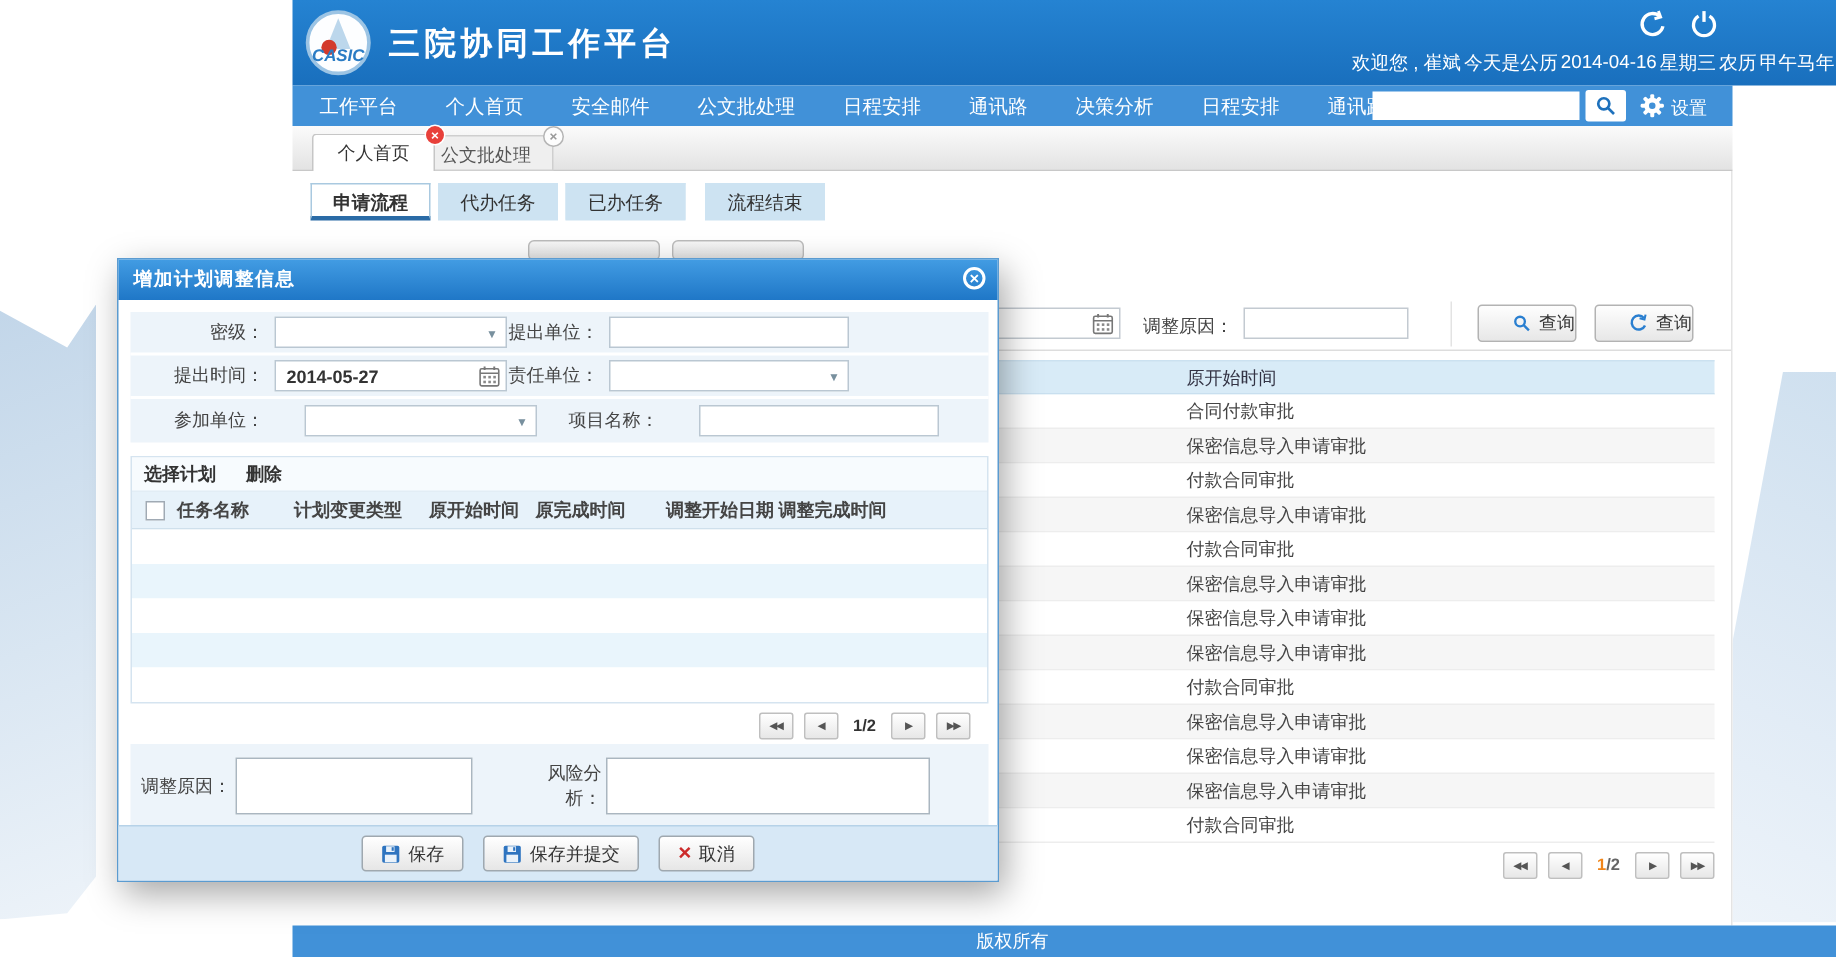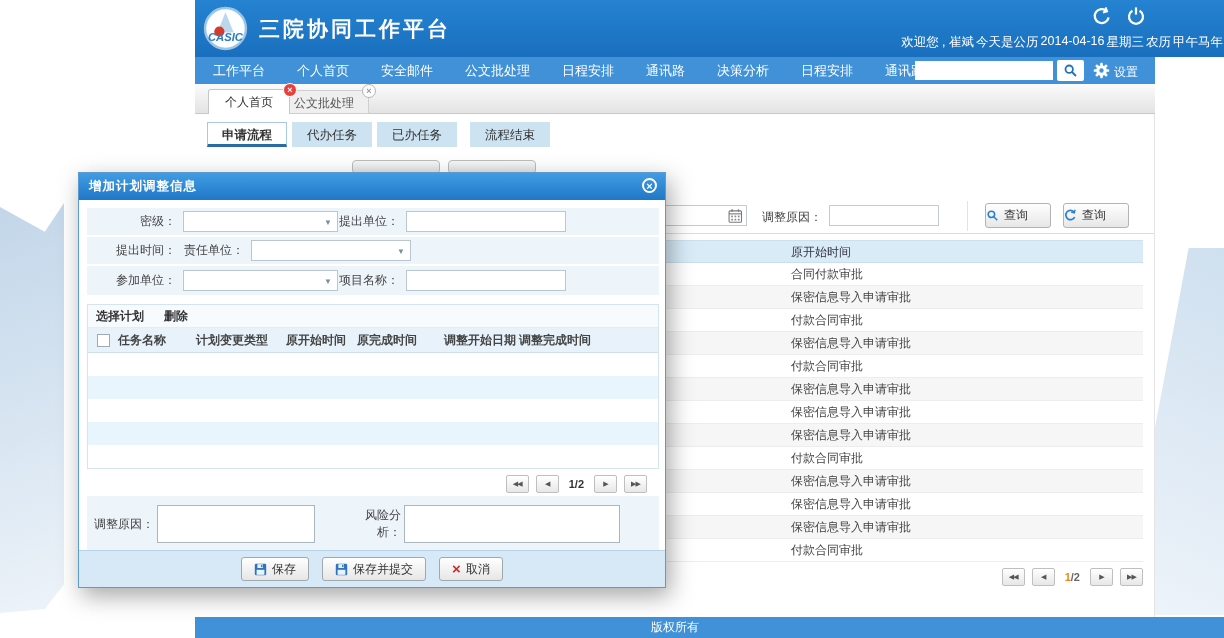--- a/index.html
+++ b/index.html
@@ -66,21 +66,21 @@
   
   .filter { position:absolute; left:0; top:84px; width:959px; height:36px; border-bottom:1px solid #dddddd; }
   .ibox { position:absolute; background:#fff; border:1px solid #c3cad1; height:21px; }
   .f-date { left:440px; top:7px; width:112px; }
   .f-cal { position:absolute; right:3px; top:2px; }
   .f-label { position:absolute; left:567px; top:11px; font-size:12px; color:#444; }
   .f-input { left:634px; top:7px; width:110px; }
   .f-input input, .ibox input { width:100%; height:100%; border:0; padding:0 5px; font-size:12px; background:transparent; }
   .f-sep { position:absolute; left:772px; top:3px; height:30px; border-left:1px solid #e3e3e3; }
   .btn { position:absolute; top:5px; width:66px; height:25px; background:linear-gradient(#fefefe,#e7e7e7);
-    border:1px solid #b3b3b3; border-radius:3px; display:flex; align-items:center; justify-content:flex-start; gap:5px;
+    border:1px solid #b3b3b3; border-radius:3px; display:flex; align-items:center; justify-content:flex-end; gap:5px;
     font-size:12px; color:#333; }
   .btn-q1 { left:790px; } .btn-q2 { left:868px; }
 
   
   .rtable { position:absolute; left:13px; top:126px; width:935px; }
   .rhead { height:23px; line-height:23px; background:#d8ebf7; border-top:1px solid #cbe1f0; border-bottom:1px solid #c8dfef;
     font-size:12px; color:#334; padding-left:583px; }
   .rrow { height:23px; line-height:23px; font-size:12px; color:#444; padding-left:583px; border-bottom:1px solid #ededed; background:#fff; }
   .rrows .rrow:nth-child(even) { background:#f6f6f6; }
 
@@ -97,21 +97,21 @@
 
   
   .modal { position:absolute; left:78px; top:172px; width:588px; height:416px; background:#fff;
     border:1px solid #5b9bd0; box-shadow:4px 8px 22px rgba(0,0,0,.35); z-index:10; }
   .m-title { height:27px; line-height:27px; padding-left:10px; color:#fff; font-size:12.5px; font-weight:bold;
     background:linear-gradient(#429ce3,#1f77c7); letter-spacing:1px; }
   .m-close { position:absolute; right:8px; top:5px; width:15px; height:15px; border:2px solid #fff; border-radius:50%;
     color:#fff; font-size:11px; line-height:13px; text-align:center; font-weight:bold; }
   .m-form { position:absolute; left:8px; top:35px; width:572px; background:#edf4fa; }
   .m-frow { display:flex; align-items:center; height:29px; border-bottom:2px solid #fff; }
-  .m-frow:last-child { border-bottom:none; }
+  .m-frow:last-child { border-bottom:none;gap:20px; }
   .m-label1 { width:96px; text-align:right; font-size:12px; color:#444; padding-right:7px; }
   .m-label2 { width:68px; text-align:right; font-size:12px; color:#444; padding-right:7px; }
   .field { position:relative; height:21px; background:#fff; border:1px solid #bac7d2; }
   .f1 { width:155px; } .f2 { width:160px; }
   .field input { width:100%; height:100%; border:0; padding:0 5px; font-size:12px; background:transparent; }
   .dd { position:absolute; right:5px; top:6px; font-size:8px; color:#78909e; }
   .dval { position:absolute; left:7px; top:3px; font-size:12px; font-weight:bold; color:#333; }
   .m-cal { position:absolute; right:3px; top:2px; }
 
   .m-plan { position:absolute; left:8px; top:131px; width:572px; border:1px solid #d5e4f0; }
@@ -323,20 +323,39 @@
       <div class="m-frow">
         <span class="m-label1">密级：</span>
         <div class="field f1">
             <span class="dd">▼</span>
           </div>
         <span class="m-label2">提出单位：</span>
         <div class="field f2"><input style=""></div>
       </div>
       <div class="m-frow">
         <span class="m-label1">提出时间：</span>
+        <div class="field f1">
+          <span class="dval">2014-05-27</span>
+          <span class="m-cal">
+            <svg width="15" height="16" viewBox="0 0 14 14">
+              <rect x="1" y="2.2" width="11.6" height="10.6" rx="1" fill="#fff" stroke="#777"></rect>
+              <line x1="1" y1="5" x2="12.6" y2="5" stroke="#777"></line>
+              <line x1="3.8" y1="0.8" x2="3.8" y2="3" stroke="#777" stroke-width="1.2"></line>
+              <line x1="9.8" y1="0.8" x2="9.8" y2="3" stroke="#777" stroke-width="1.2"></line>
+              <g fill="#888">
+                  <rect x="3" y="6.6" width="1.6" height="1.6"></rect>
+                  <rect x="6.1" y="6.6" width="1.6" height="1.6"></rect>
+                  <rect x="9.2" y="6.6" width="1.6" height="1.6"></rect>
+                  <rect x="3" y="9.6" width="1.6" height="1.6"></rect>
+                  <rect x="6.1" y="9.6" width="1.6" height="1.6"></rect>
+                  <rect x="9.2" y="9.6" width="1.6" height="1.6"></rect>
+                </g>
+            </svg>
+          </span>
+        </div>
         <span class="m-label2">责任单位：</span>
         <div class="field f2">
             <span class="dd">▼</span>
           </div>
       </div>
       <div class="m-frow">
         <span class="m-label1">参加单位：</span>
         <div class="field f1">
             <span class="dd">▼</span>
           </div>

